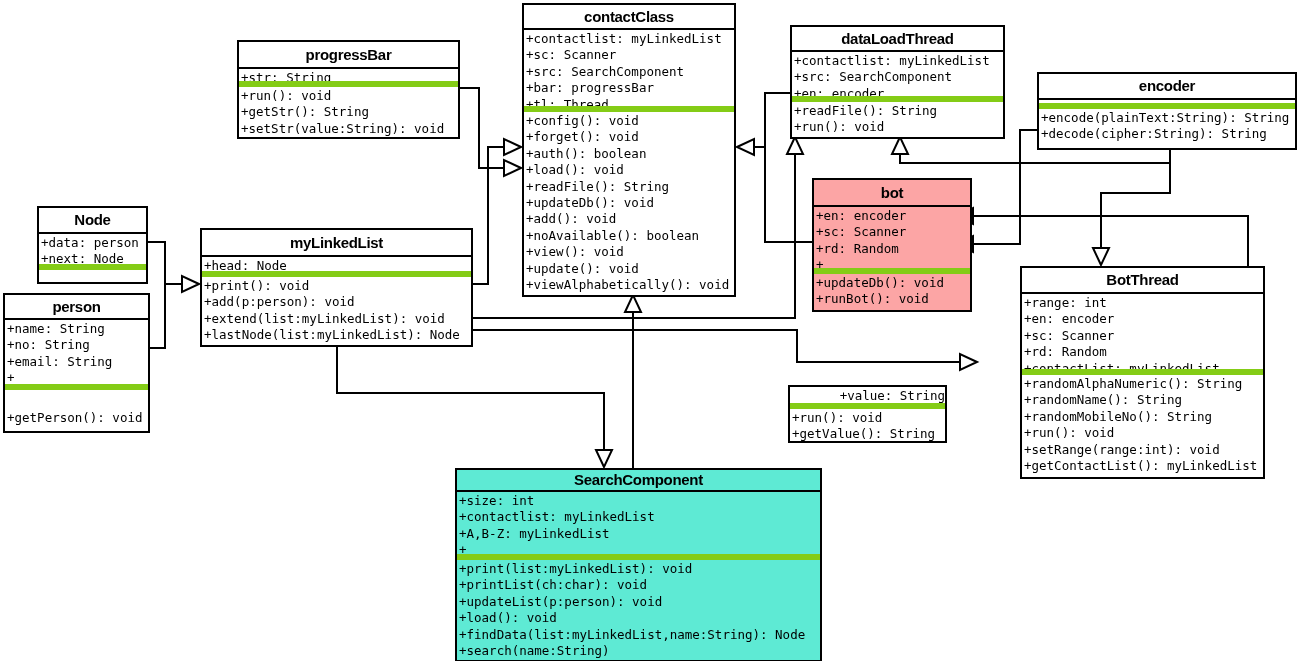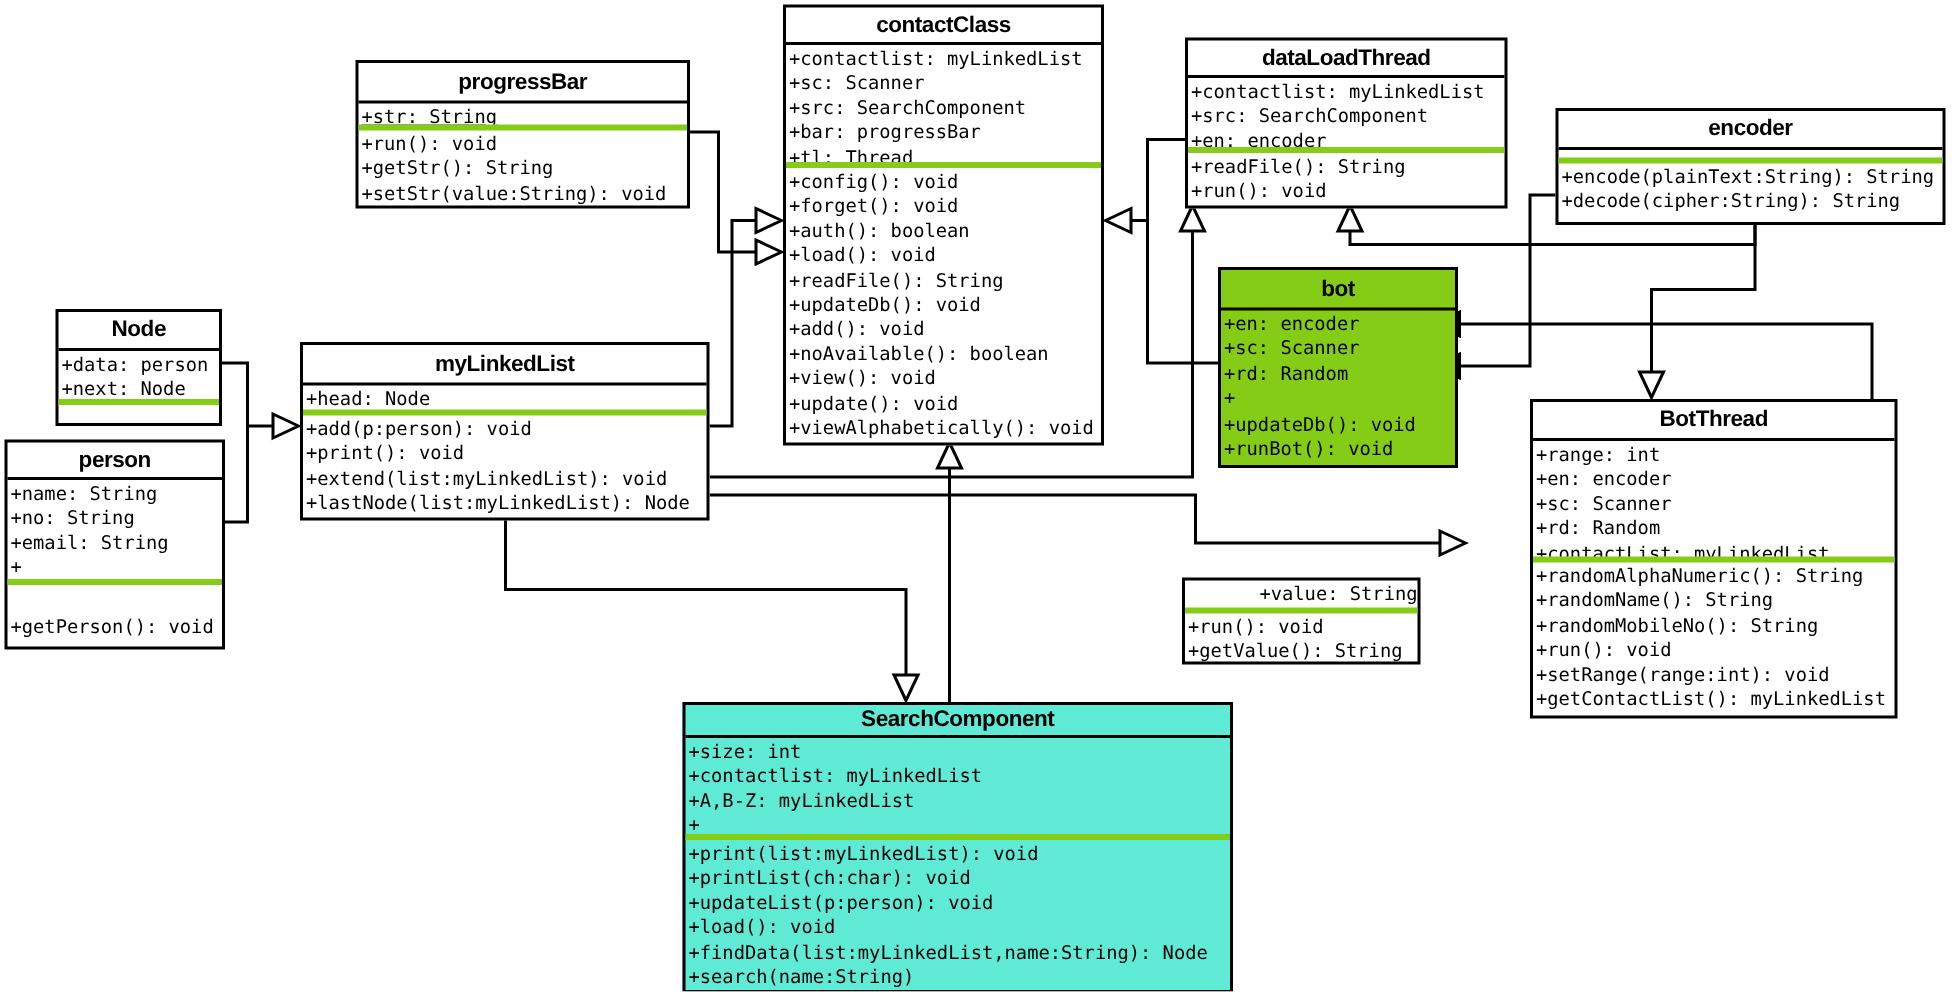--- a/index.html
+++ b/index.html
@@ -25,21 +25,21 @@
     font-family:"Liberation Sans","DejaVu Sans",sans-serif;
     font-weight:bold;
     text-align:center;
     font-size:15px;
     letter-spacing:-0.3px;
     overflow:hidden;
     white-space:nowrap;
   }
   .uml-attrs{
     box-sizing:border-box;
-    border-bottom:4px solid #84cc16;
+    border-bottom:6px solid #84cc16;
     overflow:hidden;
   }
   .uml-methods{
     box-sizing:border-box;
     overflow:hidden;
   }
   .uml-row{
     font-size:12.5px;
     line-height:16.4px;
     white-space:pre;
@@ -182,27 +182,27 @@
         <div class="uml-methods" style="height: 22px; margin-top: 19px;">
           <div class="uml-row">+getPerson(): void</div>
         </div>
       </div>
       <div class="uml-class" style="left: 200px; top: 228px; width: 273px; border-color: rgb(0, 0, 0); background: rgb(255, 255, 255);">
         <div class="uml-title" style="height: 27px; line-height: 25px;">myLinkedList</div>
         <div class="uml-attrs" style="height: 20px;">
           <div class="uml-row">+head: Node</div>
         </div>
         <div class="uml-methods" style="height: 68px;">
+          <div class="uml-row">+print(): void</div>
           <div class="uml-row">+add(p:person): void</div>
-          <div class="uml-row">+print(): void</div>
           <div class="uml-row">+extend(list:myLinkedList): void</div>
           <div class="uml-row">+lastNode(list:myLinkedList): Node</div>
         </div>
       </div>
-      <div class="uml-class" style="left: 812px; top: 178px; width: 160px; border-color: rgb(0, 0, 0); background: #84cc16;">
+      <div class="uml-class" style="left: 812px; top: 178px; width: 160px; border-color: rgb(0, 0, 0); background: #fca5a5;">
         <div class="uml-title" style="height: 27px; line-height: 25px;">bot</div>
         <div class="uml-attrs" style="height: 67px;">
           <div class="uml-row">+en: encoder</div>
           <div class="uml-row">+sc: Scanner</div>
           <div class="uml-row">+rd: Random</div>
           <div class="uml-row">+</div>
         </div>
         <div class="uml-methods" style="height: 36px;">
           <div class="uml-row">+updateDb(): void</div>
           <div class="uml-row">+runBot(): void</div>

